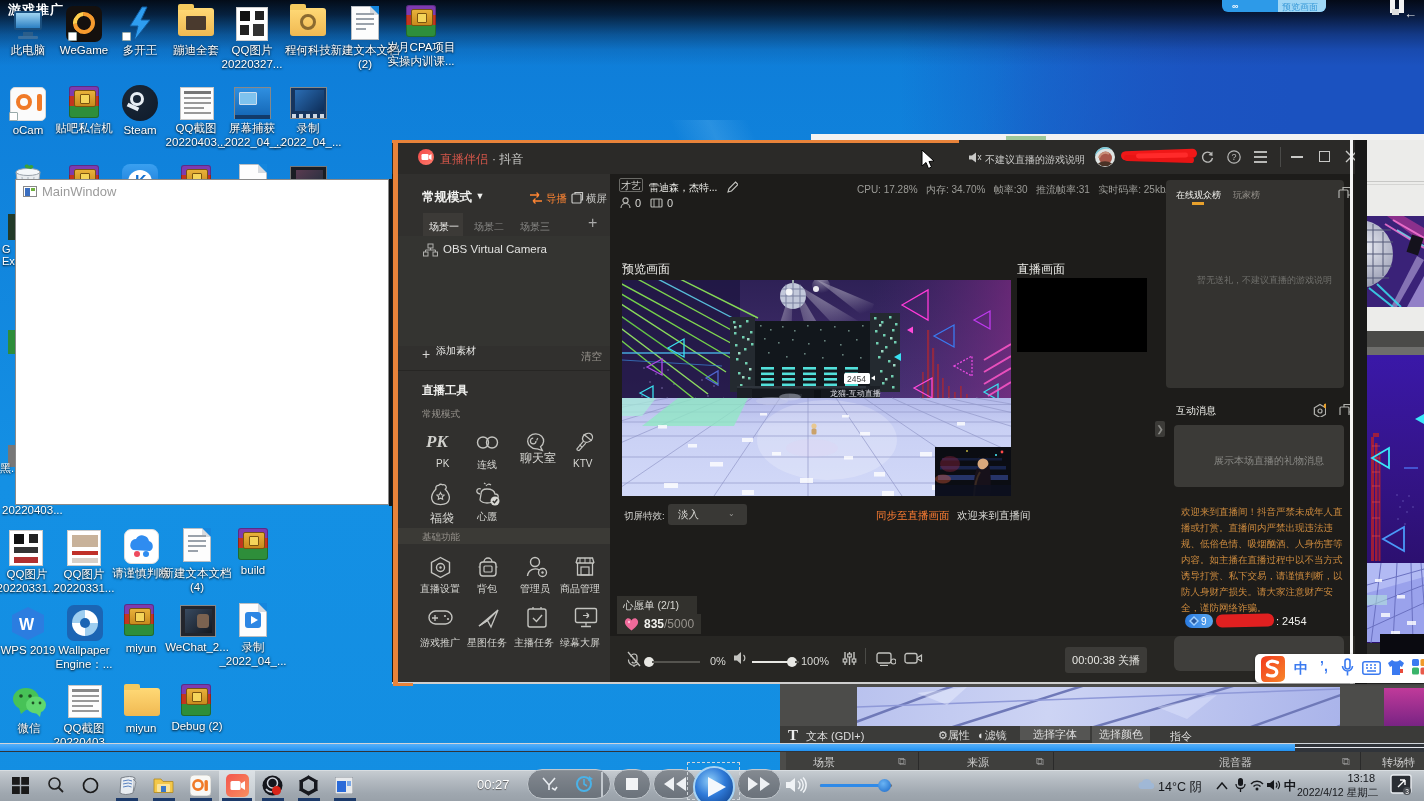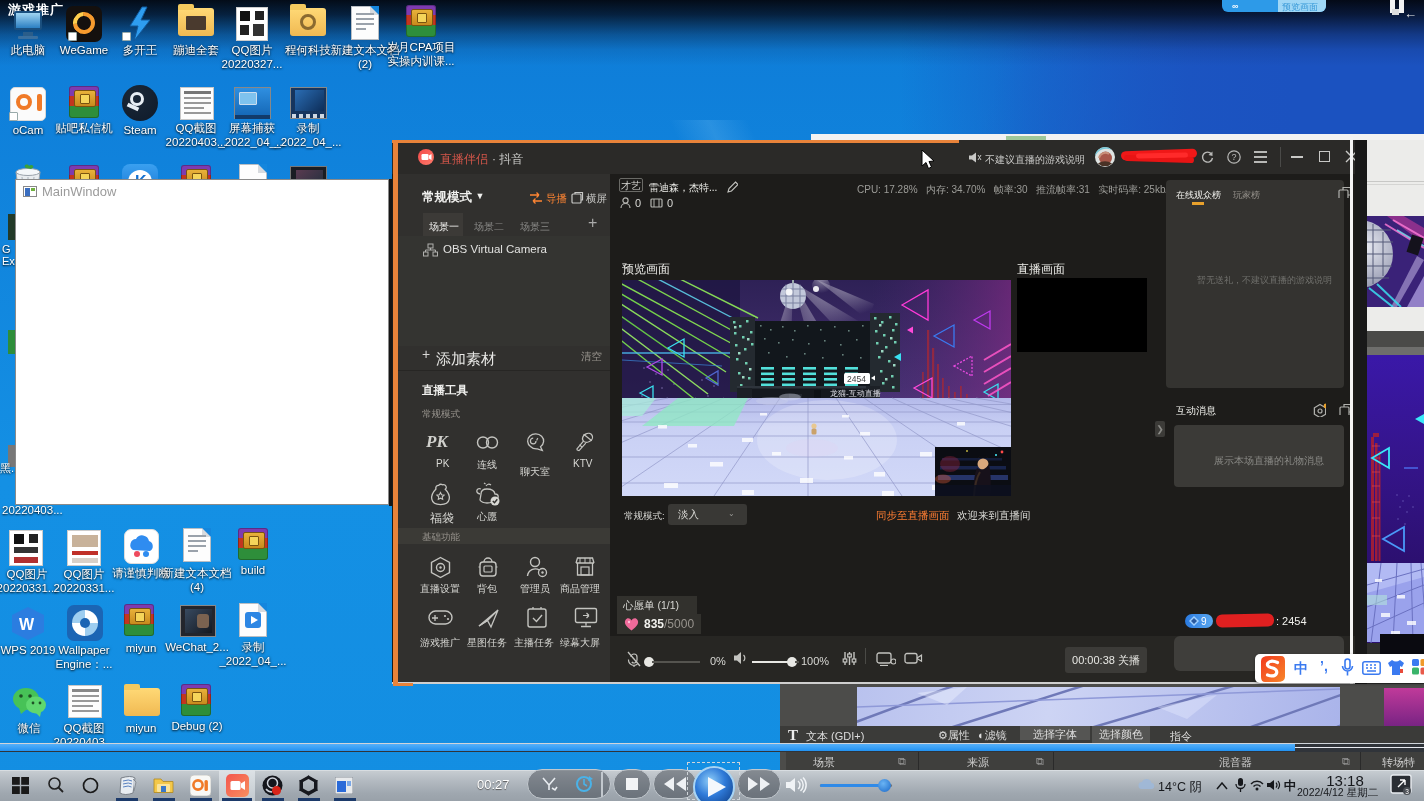--- a/index.html
+++ b/index.html
@@ -457,38 +457,38 @@
  <div class="a" style="left:128px;top:80px;font-size:10px;color:#8a8a88">场景三</div>
  <div class="a" style="left:196px;top:74px;font-size:16px;color:#aaa">+</div>
  <svg class="a" style="left:31px;top:103px" width="15" height="14">
       <rect x="5" y="1" width="5" height="4" fill="none" stroke="#b0b0ae"></rect>
       <rect x="0.5" y="9" width="4.5" height="4" fill="none" stroke="#b0b0ae"></rect>
       <rect x="10" y="9" width="4.5" height="4" fill="none" stroke="#b0b0ae"></rect>
       <path d="M7.5 5 v2 M2.5 9 v-2 h10 v2" stroke="#b0b0ae" fill="none"></path>
     </svg>
  <div class="a" style="left:51px;top:103px;font-size:11.5px;color:#e2e2e0">OBS Virtual Camera</div>
  <div class="a" style="left:30px;top:206px;font-size:14px;color:#d8d8d6">+</div>
- <div class="a" style="left:44px;top:210px;font-size:15px;color:#e8e8e6">添加素材</div>
+ <div class="a" style="left:44px;top:204px;font-size:10px;color:#e8e8e6">添加素材</div>
  <div class="a" style="left:189px;top:210px;font-size:10.5px;color:#98948e">清空</div>
  <div class="a" style="left:6px;top:230px;width:212px;height:1px;background:#272624"></div>
  <div class="a" style="left:30px;top:243px;font-size:11.5px;font-weight:bold;color:#f0f0ee">直播工具</div>
  <div class="a" style="left:30px;top:268px;font-size:9.5px;color:#98948e">常规模式</div>
 
  <div class="a" style="left:34px;top:292px;width:30px;height:20px;font-size:17px;font-style:italic;font-weight:bold;color:#d0d0cc;font-family:'Liberation Serif',serif">PK</div>
  <div class="a" style="left:44px;top:318px;font-size:10px;color:#d8d8d4">PK</div>
  <svg class="a" style="left:84px;top:294px" width="23" height="17">
       <circle cx="7" cy="8.5" r="5.5" stroke="#c4c4c0" stroke-width="1.4" fill="none"></circle>
       <circle cx="16" cy="8.5" r="5.5" stroke="#c4c4c0" stroke-width="1.4" fill="none"></circle>
     </svg>
  <div class="a" style="left:85px;top:318px;font-size:10px;color:#d8d8d4">连线</div>
  <svg class="a" style="left:132px;top:291px" width="23" height="22">
       <path d="M6.5 15.5 a8 7.2 0 1 1 10 .2 l1.8 3.8 l-5 -1.6 a8 7.2 0 0 1 -6.8 -2.4" stroke="#c4c4c0" stroke-width="1.3" fill="none"></path>
       <path d="M9.2 7.2 a2.8 2.8 0 1 0 2.8 2.8 M14 7.2 a2.8 2.8 0 0 0 -1.2 2.4" stroke="#c4c4c0" stroke-width="1.2" fill="none"></path>
     </svg>
- <div class="a" style="left:128px;top:325px;font-size:10px;color:#d8d8d4">聊天室</div>
+ <div class="a" style="left:128px;top:310px;font-size:12px;color:#d8d8d4">聊天室</div>
  <svg class="a" style="left:181px;top:291px" width="22" height="22">
       <ellipse cx="14.5" cy="6.8" rx="5.2" ry="4.2" stroke="#c4c4c0" stroke-width="1.3" fill="none" transform="rotate(-28 14.5 6.8)"></ellipse>
       <path d="M10.6 3.2 L18.8 9.8" stroke="#c4c4c0" stroke-width="1.2"></path>
       <path d="M10.4 10.2 L3.6 18.4 M12.8 12.2 L5.8 19.8 M3.6 18.4 L5.8 19.8 M6.4 13.6 l2.6 2.6" stroke="#c4c4c0" stroke-width="1.2" fill="none"></path>
     </svg>
  <div class="a" style="left:181px;top:318px;font-size:10px;color:#d8d8d4">KTV</div>
  <svg class="a" style="left:37px;top:342px" width="23" height="25">
       <path d="M7 7 a2.6 2.6 0 0 1 2.6 -3.6 a3.2 3.2 0 0 1 4 -.6 a3 3 0 0 1 3.4 1.4 a2.4 2.4 0 0 1 -.6 3" stroke="#c4c4c0" stroke-width="1.3" fill="none"></path>
       <path d="M7.2 6.8 q-5.4 5.4 -4.4 10.4 q1 5.4 8.7 5.4 q7.7 0 8.7 -5.4 q1 -5 -4.4 -10.4" stroke="#c4c4c0" stroke-width="1.3" fill="none"></path>
       <path d="M11.5 10.5 l1.1 2.2 2.5.4 -1.8 1.7.4 2.5 -2.2 -1.1 -2.2 1.1.4 -2.5 -1.8 -1.7 2.5 -.4 z" stroke="#c4c4c0" stroke-width="1.1" fill="none"></path>
@@ -566,30 +566,30 @@
  <div class="a" style="left:243px;top:57px;font-size:11px;color:#d8d8d4">0</div>
  <svg class="a" style="left:258px;top:57px" width="13" height="12">
       <rect x="1" y="2" width="11" height="8" rx="1" stroke="#b4b4b0" stroke-width="1.2" fill="none"></rect>
       <path d="M4 2 v8 M9 2 v8" stroke="#b4b4b0" stroke-width="1"></path>
     </svg>
  <div class="a" style="left:275px;top:57px;font-size:11px;color:#d8d8d4">0</div>
  <div class="a" style="left:465px;top:43px;font-size:10px;color:#9c9c98">CPU: 17.28%&nbsp;&nbsp;&nbsp;内存: 34.70%&nbsp;&nbsp;&nbsp;帧率:30&nbsp;&nbsp;&nbsp;推流帧率:31&nbsp;&nbsp;&nbsp;实时码率: 25kb/s</div>
  <div class="a" style="left:230px;top:121px;font-size:12px;color:#ecece8">预览画面</div>
  <div class="a" id="pv" style="left:230px;top:140px;width:389px;height:216px;background:#2c2158"></div>
 
- <div class="a" style="left:232px;top:370px;font-size:9.5px;color:#d8d8d4">常规模式:</div>
+ <div class="a" style="left:232px;top:370px;font-size:9.5px;color:#d8d8d4">切屏特效:</div>
  <div class="a" style="left:276px;top:364px;width:79px;height:21px;background:#393835;border-radius:3px">
   <div class="a" style="left:10px;top:4px;font-size:10.5px;color:#d8d8d4">淡入</div>
   <div class="a" style="left:60px;top:5px;font-size:8px;color:#9a9a96">⌄</div>
  </div>
  <div class="a" style="left:484px;top:369px;font-size:10.5px;color:#ff7e33">同步至直播画面</div>
  <div class="a" style="left:565px;top:369px;font-size:10.5px;color:#d8d8d4">欢迎来到直播间</div>
 
  <div class="a" style="left:225px;top:456px;width:80px;height:18px;background:#32312d"></div>
- <div class="a" style="left:231px;top:459px;font-size:10.5px;color:#d8d8d4">心愿单 (1/1)</div>
+ <div class="a" style="left:231px;top:459px;font-size:10.5px;color:#d8d8d4">心愿单 (2/1)</div>
  <div class="a" style="left:225px;top:474px;width:84px;height:20px;background:#32312d"></div>
  <svg class="a" style="left:231px;top:476px" width="17" height="16">
       <path d="M8.5 14.5 C2 10 1 6.5 2.5 4 C4 1.5 7 2 8.5 4.5 C10 2 13 1.5 14.5 4 C16 6.5 15 10 8.5 14.5 Z" fill="#f06a9a"></path>
       <circle cx="6" cy="6" r="1.2" fill="#ffc0d8"></circle>
     </svg>
  <div class="a" style="left:252px;top:477px;font-size:12px;font-weight:bold;color:#f2f2ee">835<span style="font-weight:normal;color:#98948e">/5000</span></div>
 
  <div class="a" style="left:218px;top:496px;width:745px;height:46px;background:#272623"></div>
  <svg class="a" style="left:234px;top:510px" width="16" height="17">
       <path d="M5 7 a3 3 0 0 1 6 0 v3 a3 3 0 0 1 -5.2 2 M2.5 9.5 a5.5 5.5 0 0 0 9 4.5 M8 15 v2" stroke="#c4c4c0" stroke-width="1.2" fill="none"></path>
@@ -639,20 +639,21 @@
       <path d="M8 1.5 L13.6 4.75 V11.25 L8 14.5 L2.4 11.25 V4.75 Z" stroke="#b0b0ac" stroke-width="1.3" fill="none"></path>
       <circle cx="8" cy="8" r="2" stroke="#b0b0ac" stroke-width="1.2" fill="none"></circle>
       <circle cx="14" cy="3" r="2.4" fill="#e8a12c"></circle>
     </svg>
  <svg class="a" style="left:947px;top:263px" width="12" height="12">
       <rect x="1" y="4" width="9" height="9" rx="1" stroke="#b0b0ac" stroke-width="1.2" fill="none"></rect>
       <path d="M5 4 V1.5 h7.5 V9 h-2.5" stroke="#b0b0ac" stroke-width="1.2" fill="none"></path>
     </svg>
  <div class="a" style="left:782px;top:285px;width:170px;height:62px;background:#3b3a37;border-radius:4px"></div>
  <div class="a" style="left:822px;top:314px;font-size:10px;color:#8a8a86">展示本场直播的礼物消息</div>
+ <div class="a" style="left:789px;top:364px;width:170px;font-size:9.5px;line-height:16px;color:#cc8a3e">欢迎来到直播间！抖音严禁未成年人直播或打赏。直播间内严禁出现违法违规、低俗色情、吸烟酗酒、人身伤害等内容。如主播在直播过程中以不当方式诱导打赏、私下交易，请谨慎判断，以防人身财产损失。请大家注意财产安全，谨防网络诈骗。</div>
  <div class="a" style="left:793px;top:474px;width:28px;height:14px;border-radius:7px;background:linear-gradient(90deg,#2a7ae0,#5aa8f0)"></div>
  <svg class="a" style="left:797px;top:476px" width="10" height="10">
       <polygon points="5,0 10,5 5,10 0,5" fill="#9fd0ff"></polygon>
       <polygon points="5,2 8,5 5,8 2,5" fill="#2a5aa0"></polygon>
     </svg>
  <div class="a" style="left:809px;top:476px;font-size:10px;color:#fff">9</div>
  <div class="a" style="left:824px;top:474px;width:58px;height:13px;background:#e02020;border-radius:6px;transform:rotate(-1deg)"></div>
  <div class="a" style="left:884px;top:475px;font-size:11px;color:#f0f0ec">: 2454</div>
  <div class="a" style="left:782px;top:496px;width:170px;height:35px;background:#3f3e3b;border-radius:6px"></div>
 
@@ -1036,21 +1037,21 @@
   </svg>
 <svg class="a" style="left:1250px;top:779px" width="14" height="12">
     <path d="M1 5 a8 8 0 0 1 12 0 M3.5 7.5 a5 5 0 0 1 7 0" stroke="#16181c" stroke-width="1.4" fill="none"></path>
     <circle cx="7" cy="10" r="1.5" fill="#16181c"></circle>
   </svg>
 <svg class="a" style="left:1267px;top:779px" width="14" height="12">
     <polygon points="0,4 3,4 7,1 7,11 3,8 0,8" fill="#16181c"></polygon>
     <path d="M9 3.5 a4 4 0 0 1 0 5 M11 2 a6.5 6.5 0 0 1 0 8" stroke="#16181c" stroke-width="1.2" fill="none"></path>
   </svg>
 <div class="a" style="left:1284px;top:778px;font-size:12.5px;font-weight:bold;color:#16181c">中</div>
-<div class="a" style="left:1315px;top:772px;width:60px;text-align:center;font-size:15px;color:#16181c">13:18</div>
+<div class="a" style="left:1315px;top:772px;width:60px;text-align:right;font-size:11px;color:#16181c">13:18</div>
 <div class="a" style="left:1297px;top:786px;font-size:10.5px;color:#16181c">2022/4/12 星期二</div>
 <svg class="a" style="left:1390px;top:774px" width="22" height="22">
     <rect x="1" y="1" width="20" height="18" rx="2" fill="#2a2e34" stroke="#e8ecf0" stroke-width="1.4"></rect>
     <path d="M8 13 L15 6 M15 6 h-5 M15 6 v5" stroke="#fff" stroke-width="1.4" fill="none"></path>
     <circle cx="17" cy="17" r="4" fill="#4a4e54"></circle>
     <text x="15.2" y="20" font-size="6.5" fill="#fff" font-family="Liberation Sans">3</text>
   </svg>
 
 <div class="a" style="left:1255px;top:654px;width:169px;height:29px;background:#fff;border-radius:5px 0 0 5px;box-shadow:0 1px 3px rgba(0,0,0,.35)"></div>
 <svg class="a" style="left:1257px;top:655px" width="30" height="28">

